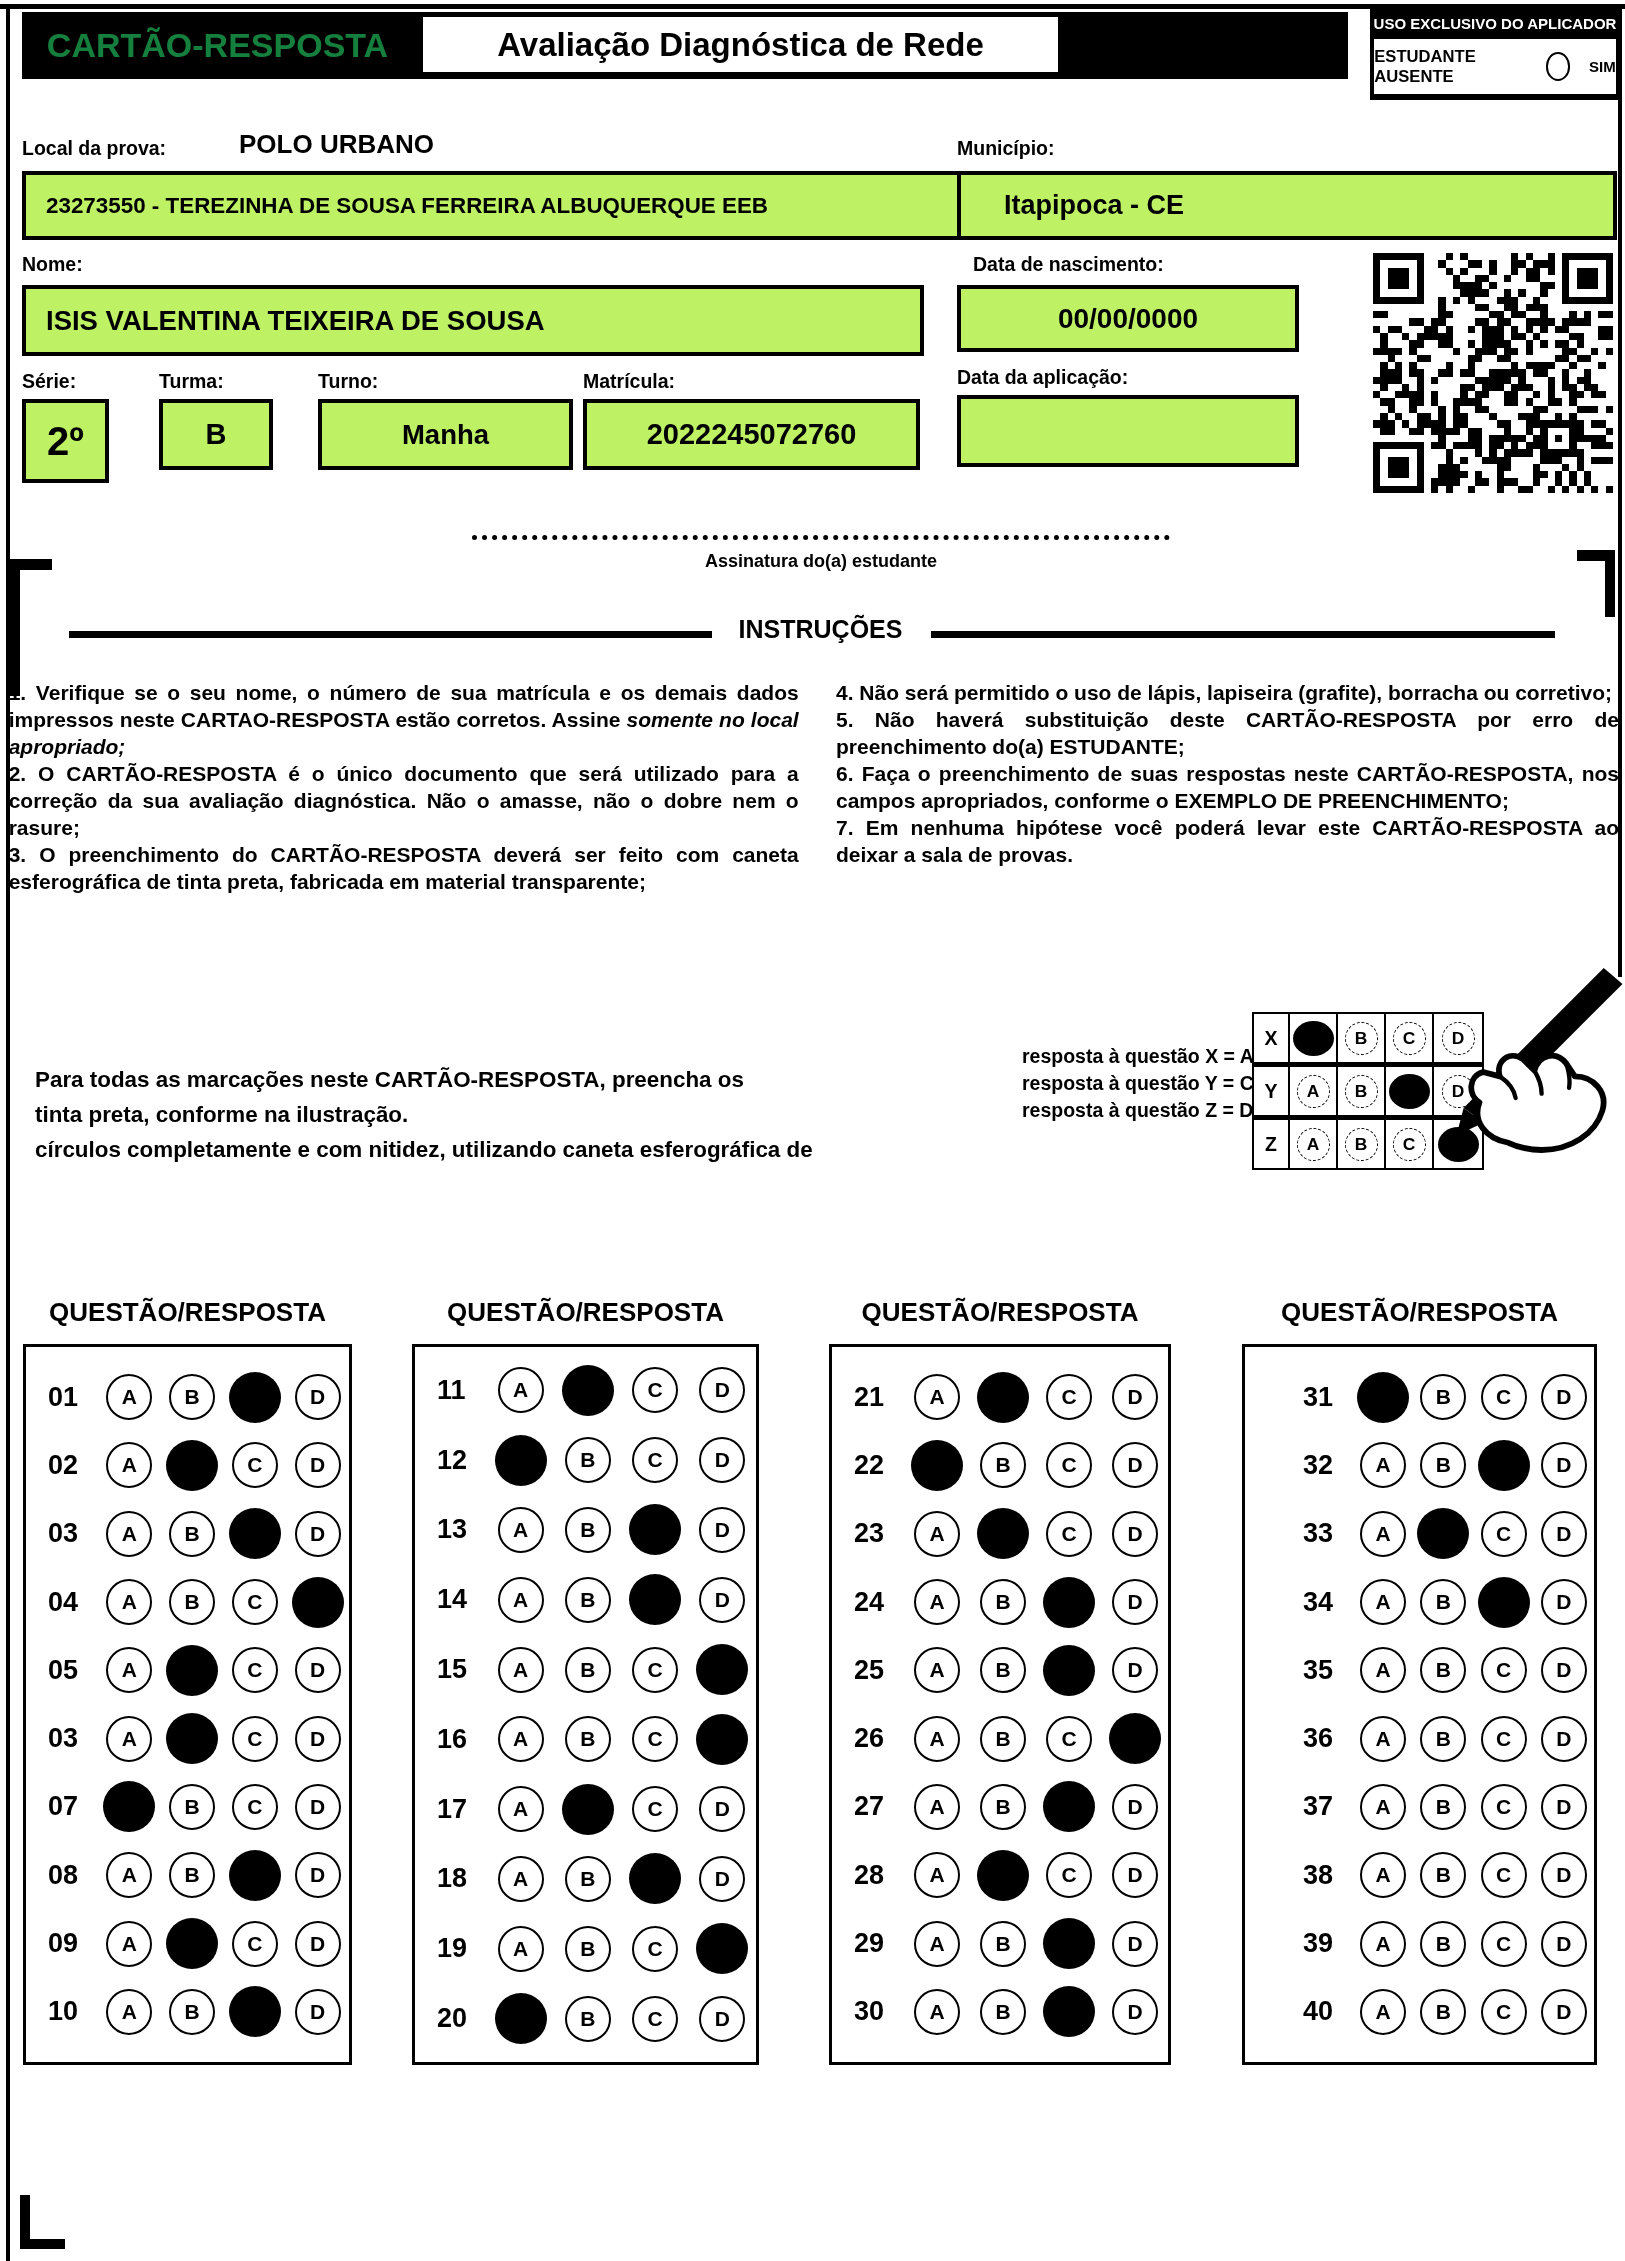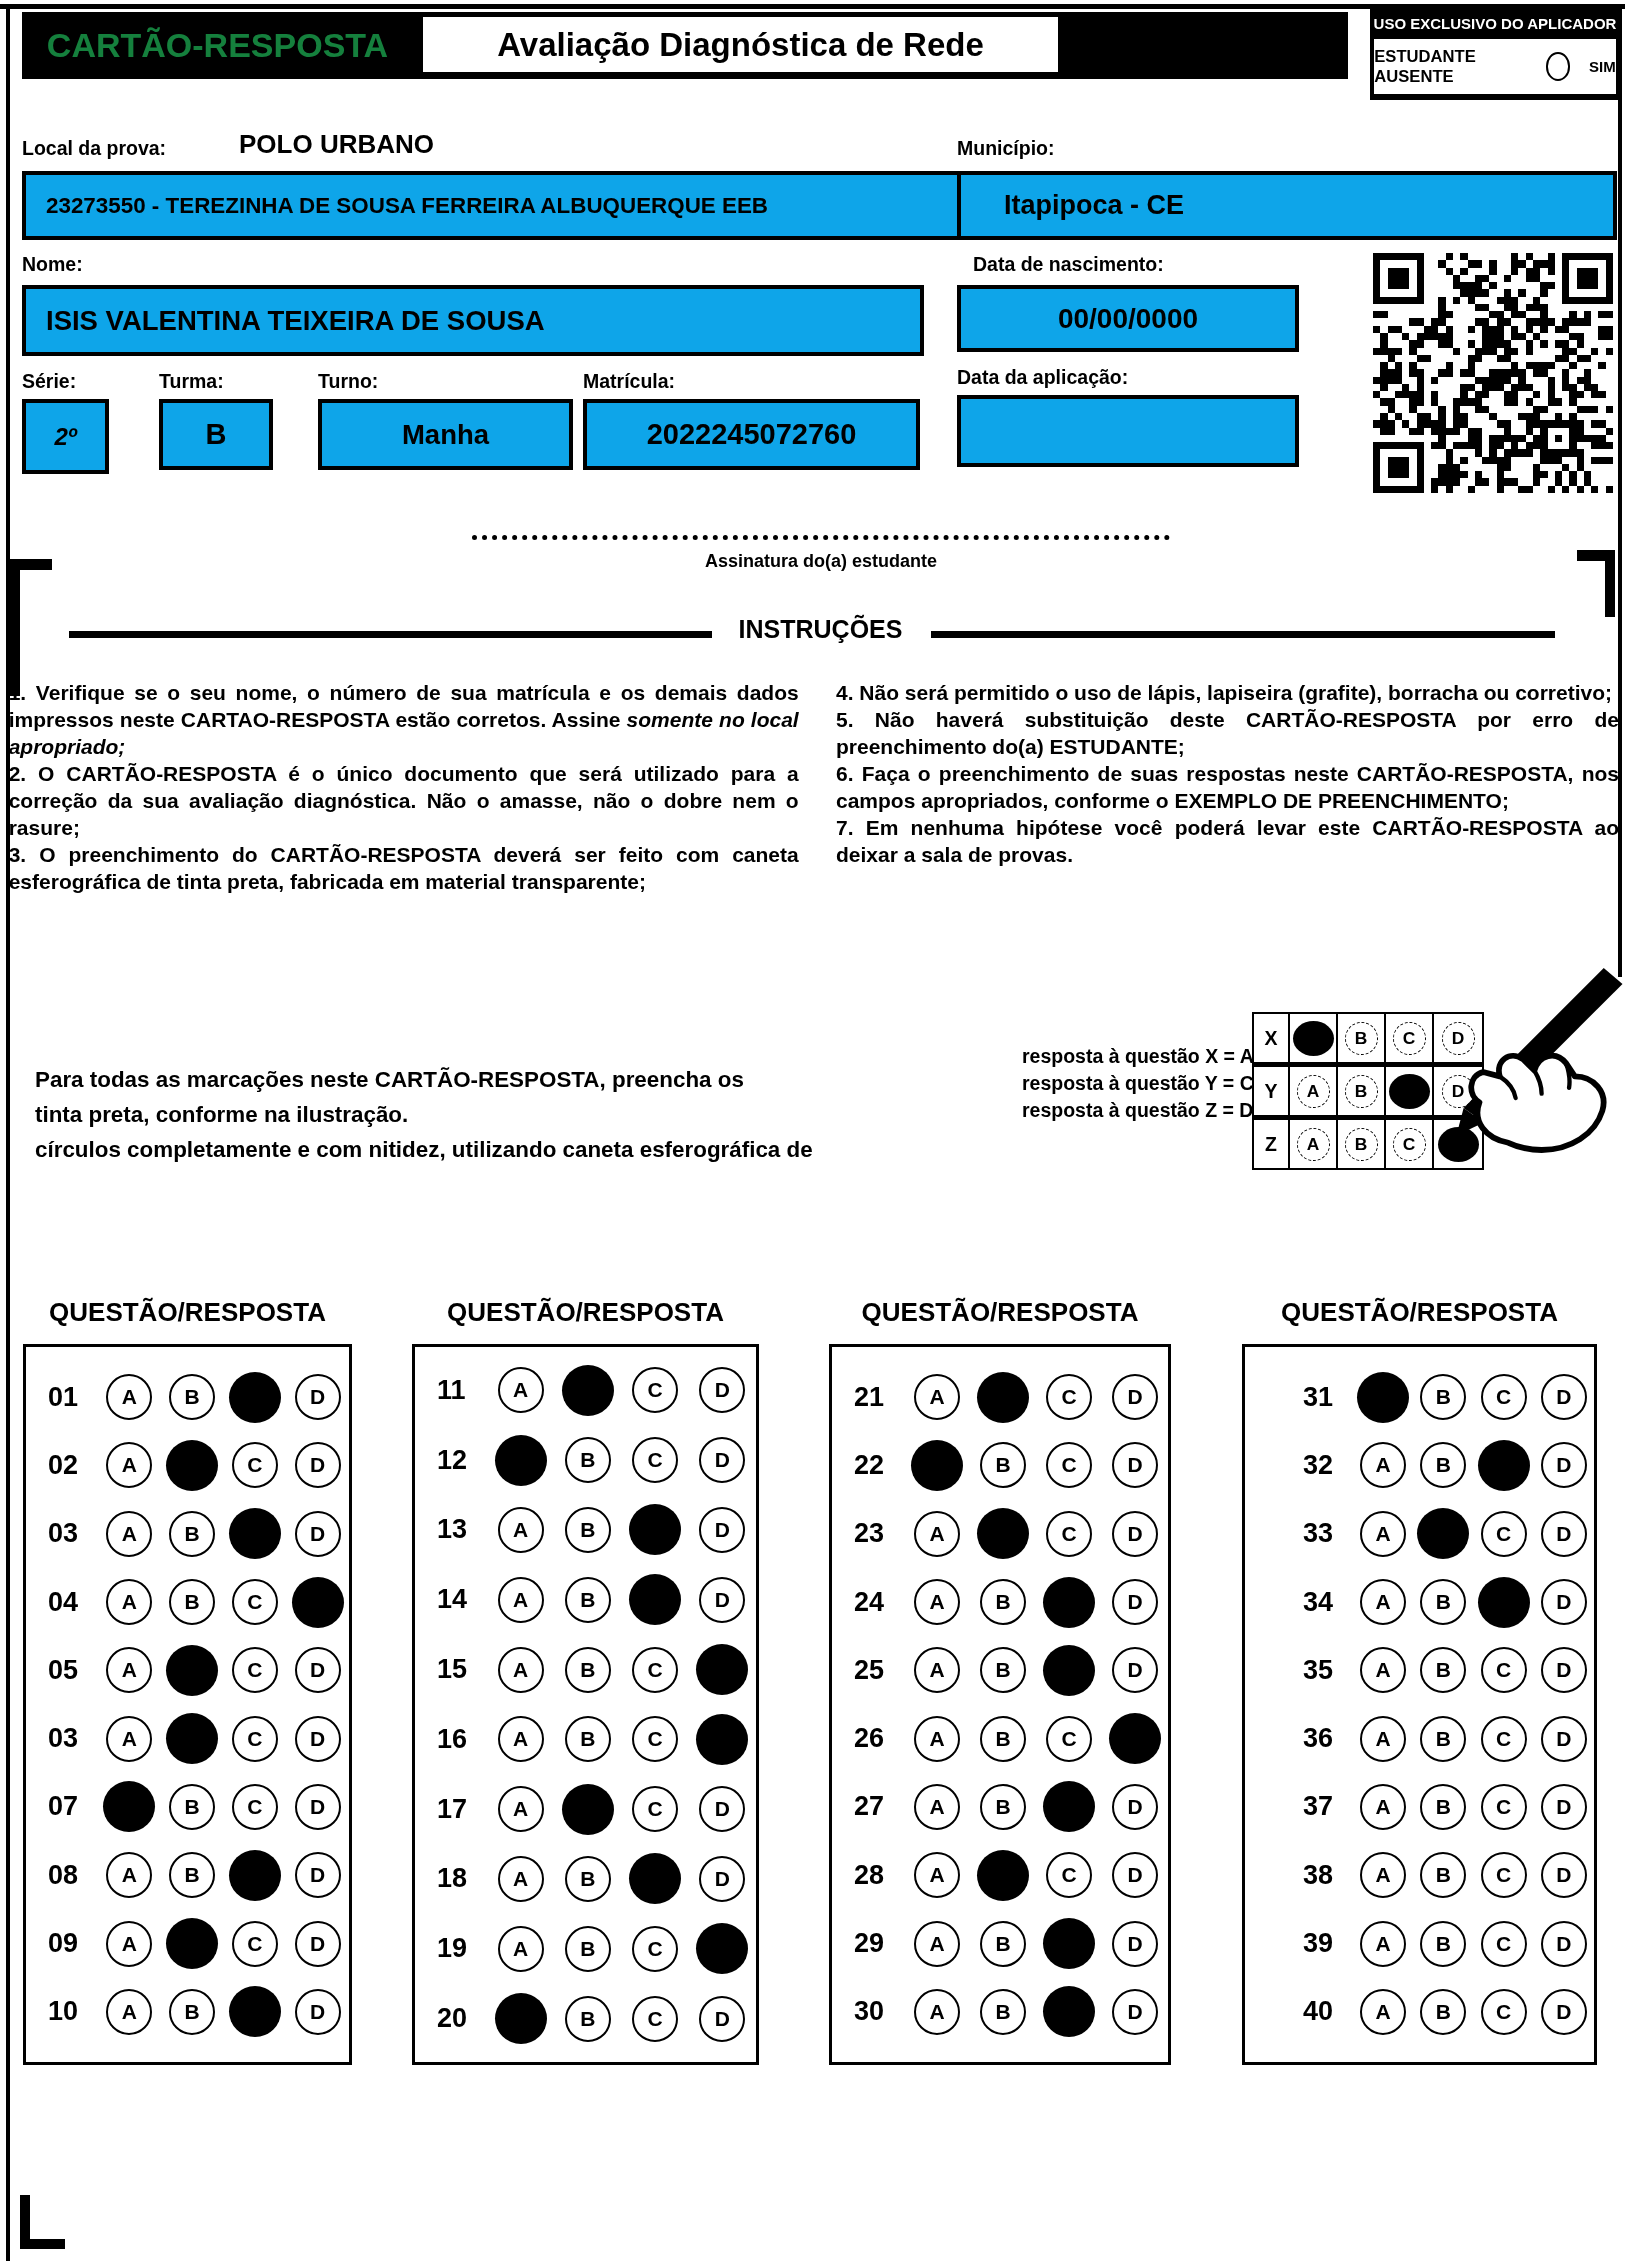--- a/index.html
+++ b/index.html
@@ -19,21 +19,21 @@
   .hd-assess{left:423px;top:17.4px;width:635px;height:55px;background:#fff;font-size:33px;display:flex;align-items:center;justify-content:center;}
   .hd-grade{left:1069px;top:11.6px;width:278px;height:67px;color:#fff;font-size:42px;display:flex;align-items:center;justify-content:center;}
   .aplicador{left:1370px;top:7.2px;width:250px;height:93px;background:#000;box-sizing:border-box;}
   .apl-title{height:32px;color:#fff;font-size:15px;display:flex;align-items:center;justify-content:center;}
   .apl-body{margin:0 4.3px;height:55px;background:#fff;display:flex;align-items:center;justify-content:center;gap:19px;}
   .apl-label{font-size:16.6px;}
   .apl-circle{width:24.6px;height:24.6px;border:2.2px solid #000;border-radius:50%;display:inline-block;}
   .apl-sim{font-size:15px;}
   
   .lbl{font-size:19.5px;}
-  .fbox{border:4.3px solid #000;box-sizing:border-box;display:flex;align-items:center;background:#0ea5e9;font-size:26px;}
+  .fbox{border:4.3px solid #000;box-sizing:border-box;display:flex;align-items:center;background:#bef264;font-size:26px;}
   .ctr{justify-content:center;}
   
   .sig-line{left:472px;top:535px;width:698px;height:0;border-top:5.8px dotted #000;}
   .sig-cap{left:472px;top:551px;width:698px;text-align:center;font-size:18px;}
   
   .rule{height:6.5px;background:#000;}
   .instr-title{left:711px;top:615px;width:219px;text-align:center;font-size:25px;}
   .instr-col p{margin:0;font-size:21px;line-height:27px;text-align:justify;}
   .it{font-style:italic;}
   
@@ -516,21 +516,21 @@
       <rect x="280" y="20" width="30" height="30" fill="#000" shape-rendering="crispEdges"></rect>
       <rect x="0" y="260" width="70" height="70" fill="#000" shape-rendering="crispEdges"></rect>
       <rect x="10" y="270" width="50" height="50" fill="#fff" shape-rendering="crispEdges"></rect>
       <rect x="20" y="280" width="30" height="30" fill="#000" shape-rendering="crispEdges"></rect>
       <rect x="230" y="230" width="50" height="50" fill="#000" shape-rendering="crispEdges"></rect>
       <rect x="240" y="240" width="30" height="30" fill="#fff" shape-rendering="crispEdges"></rect>
       <rect x="250" y="250" width="10" height="10" fill="#000" shape-rendering="crispEdges"></rect>
     </svg>
 
   <div class="abs lbl" style="left:22px;top:370px;">Série:</div>
-  <div class="abs fbox ctr" style="left:22px;top:399px;width:87px;height:75px;font-size:24px;font-style:italic;">2º</div>
+  <div class="abs fbox ctr" style="left:22px;top:399px;width:87px;height:84px;font-size:40px;">2º</div>
 
   <div class="abs lbl" style="left:159px;top:370px;">Turma:</div>
   <div class="abs fbox ctr" style="left:159px;top:399px;width:114px;height:71px;font-size:29px;">B</div>
 
   <div class="abs lbl" style="left:318px;top:370px;">Turno:</div>
   <div class="abs fbox ctr" style="left:318px;top:399px;width:255px;height:71px;font-size:27.5px;">Manha</div>
 
   <div class="abs lbl" style="left:583px;top:370px;">Matrícula:</div>
   <div class="abs fbox ctr" style="left:583px;top:399px;width:337px;height:71px;font-size:29px;">2022245072760</div>
 

